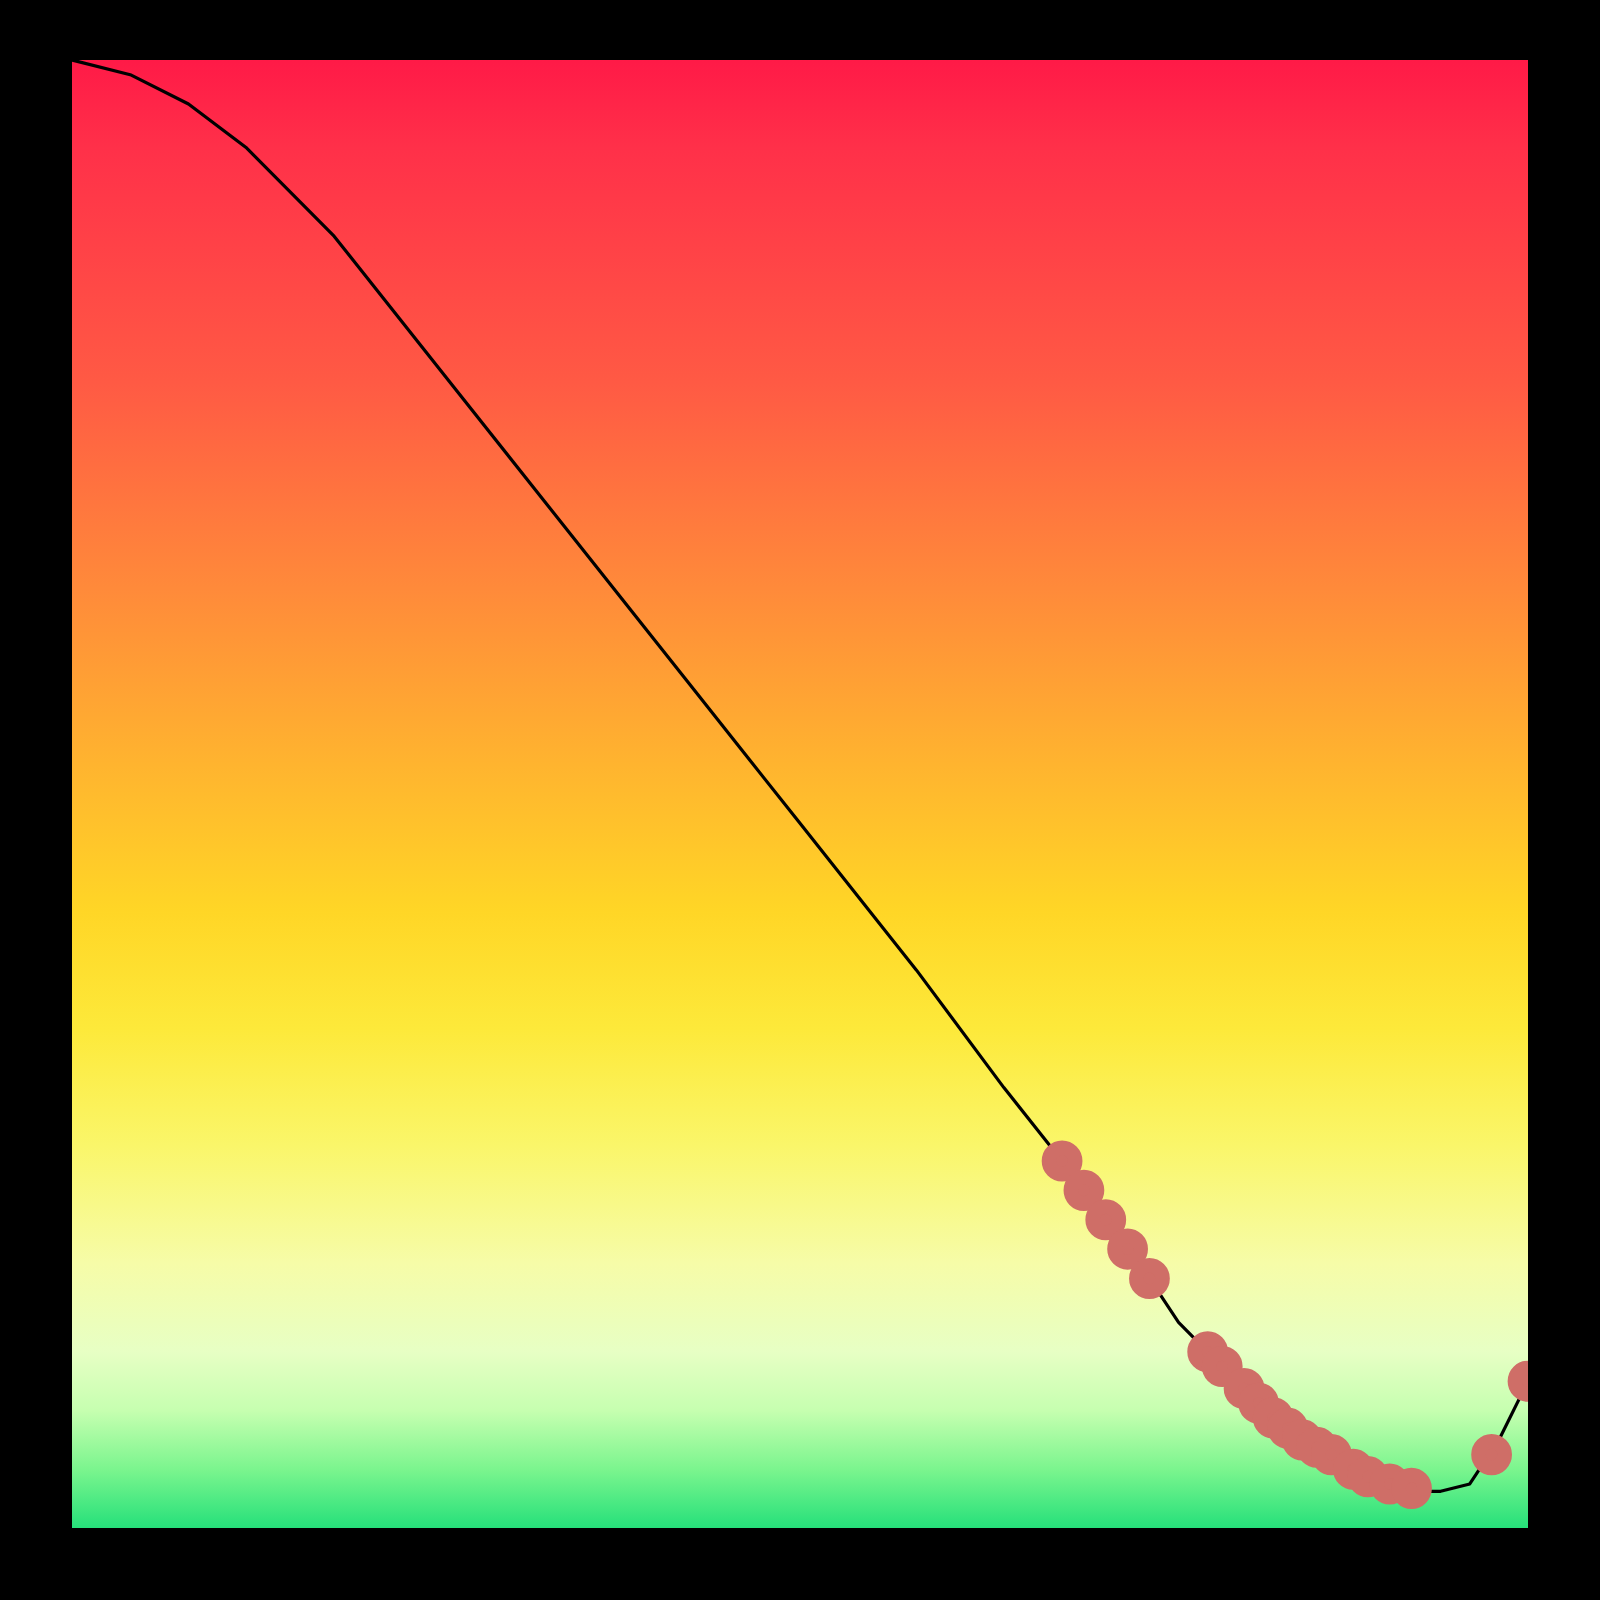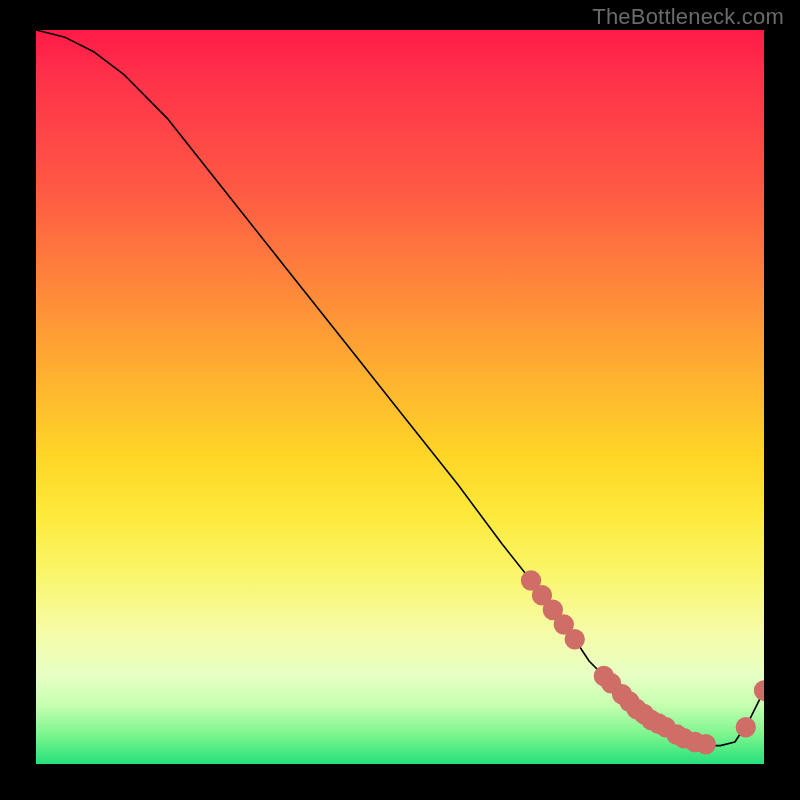--- a/index.html
+++ b/index.html
@@ -71,21 +71,20 @@
   }
   .curve circle.dot {
     fill: #cf6e67;
     stroke: #cf6e67;
   }
 </style>
 </head>
 <body>
 
 <div class="frame">
-  <div class="watermark">TheBottleneck.com</div>
 
   <div class="plot-outer">
     <div class="plot-inner"></div>
     <svg class="curve" viewBox="0 0 100 100" preserveAspectRatio="none">
       <path class="line" d="M0.00 0.00 L4.00 1.00 L8.00 3.00 L12.00 6.00 L18.00 12.00 L26.00 22.00 L34.00 32.00 L42.00 42.00 L50.00 52.00 L58.00 62.00 L64.00 70.00 L68.00 75.00 L72.00 80.00 L74.00 83.00 L76.00 86.00 L78.00 88.00 L80.00 90.00 L82.00 92.00 L84.00 94.00 L86.00 95.00 L88.00 96.00 L90.00 97.00 L92.00 97.50 L94.00 97.50 L96.00 97.00 L98.00 94.00 L100.00 90.00" vector-effect="non-scaling-stroke"></path>
       <g>
           <circle class="dot" cx="68.00" cy="75.00" r="0.9" fill="#cf6e67"></circle>
           <circle class="dot" cx="69.50" cy="77.00" r="0.9" fill="#cf6e67"></circle>
           <circle class="dot" cx="71.00" cy="79.00" r="0.9" fill="#cf6e67"></circle>
           <circle class="dot" cx="72.50" cy="81.00" r="0.9" fill="#cf6e67"></circle>

